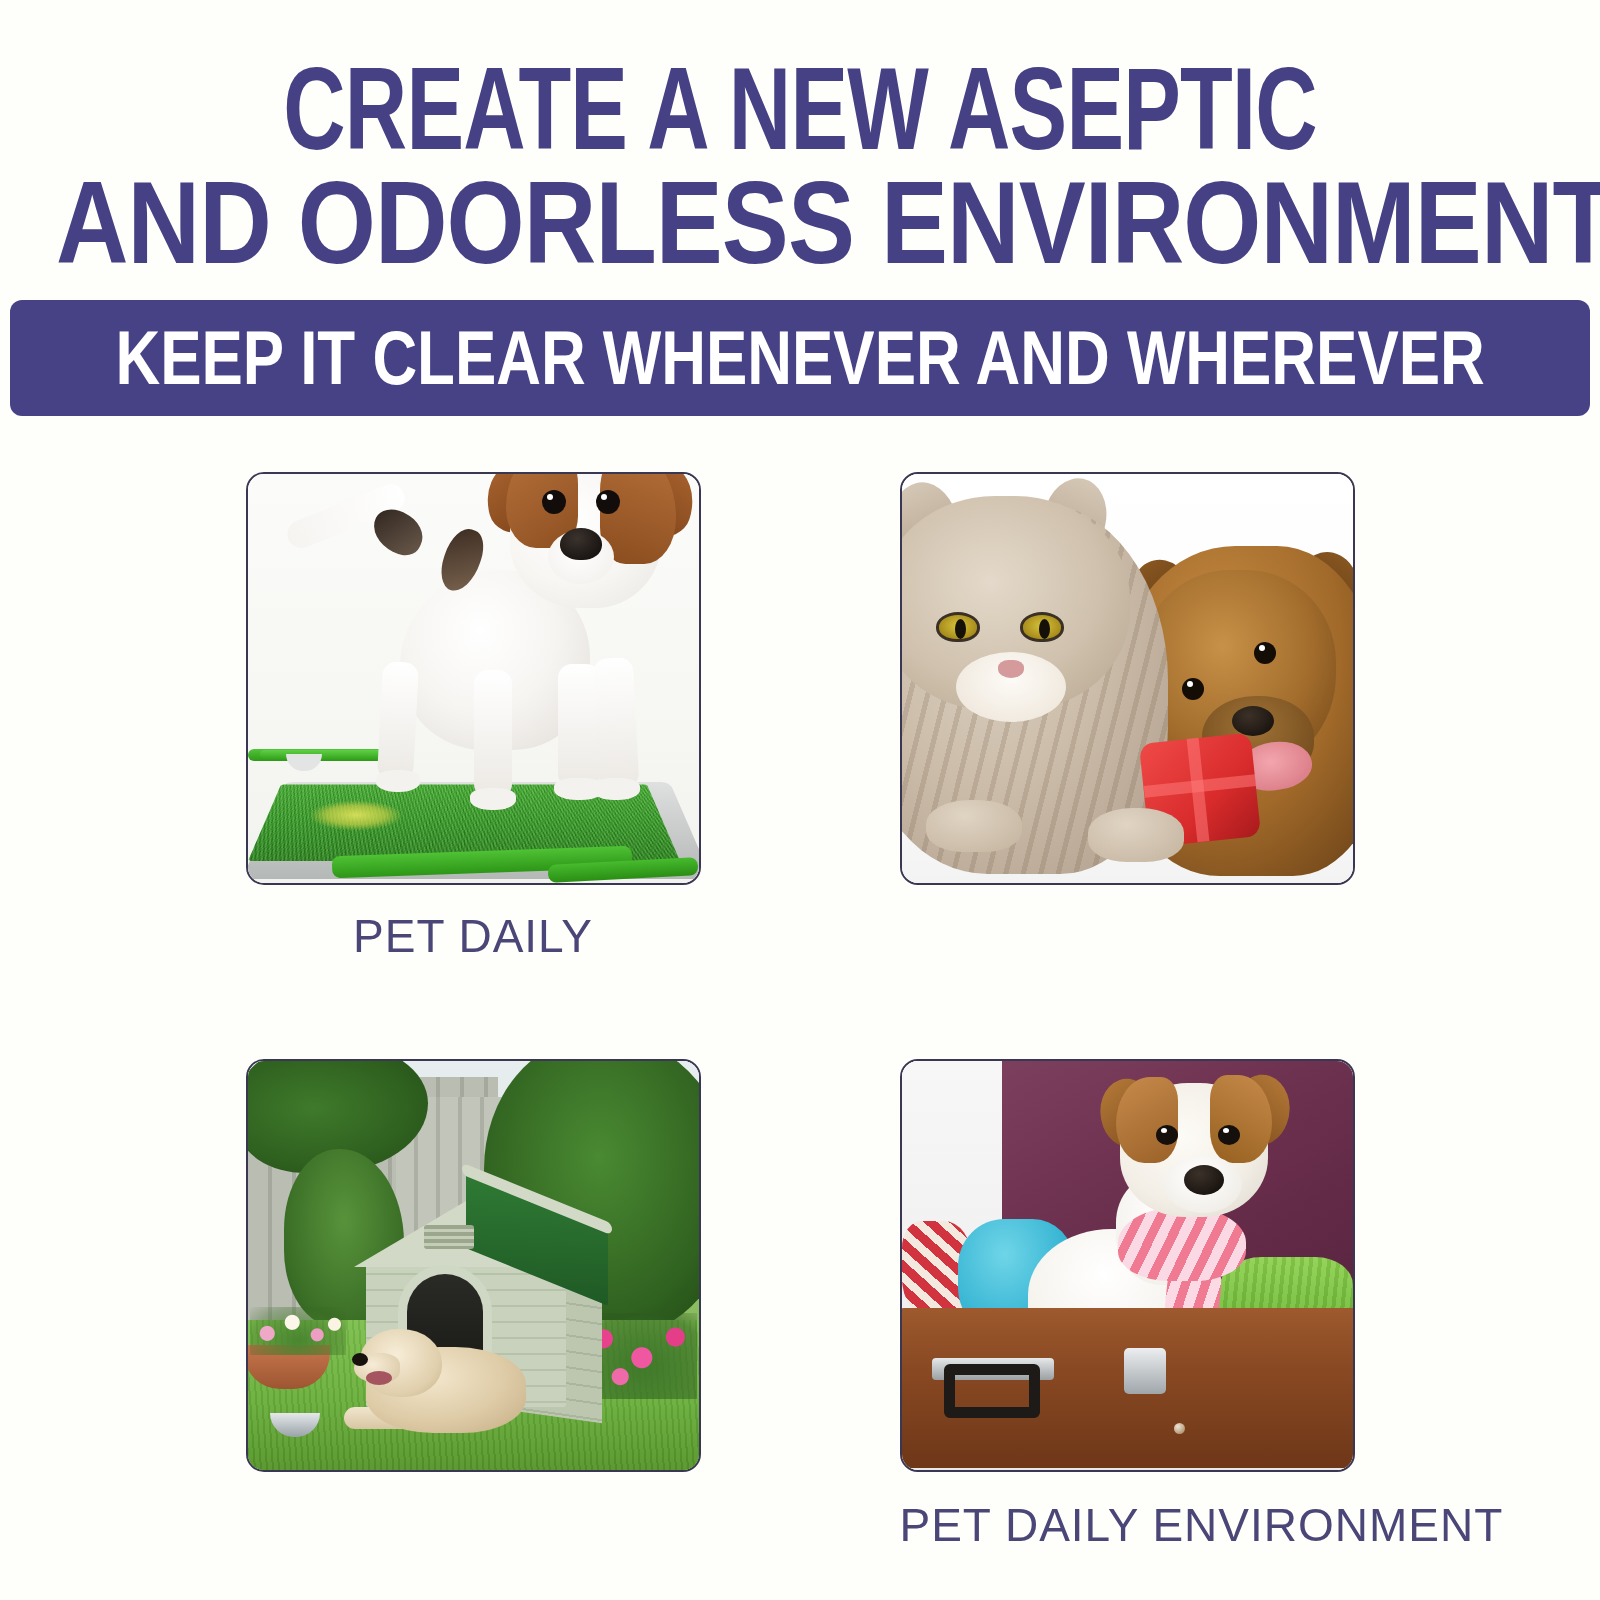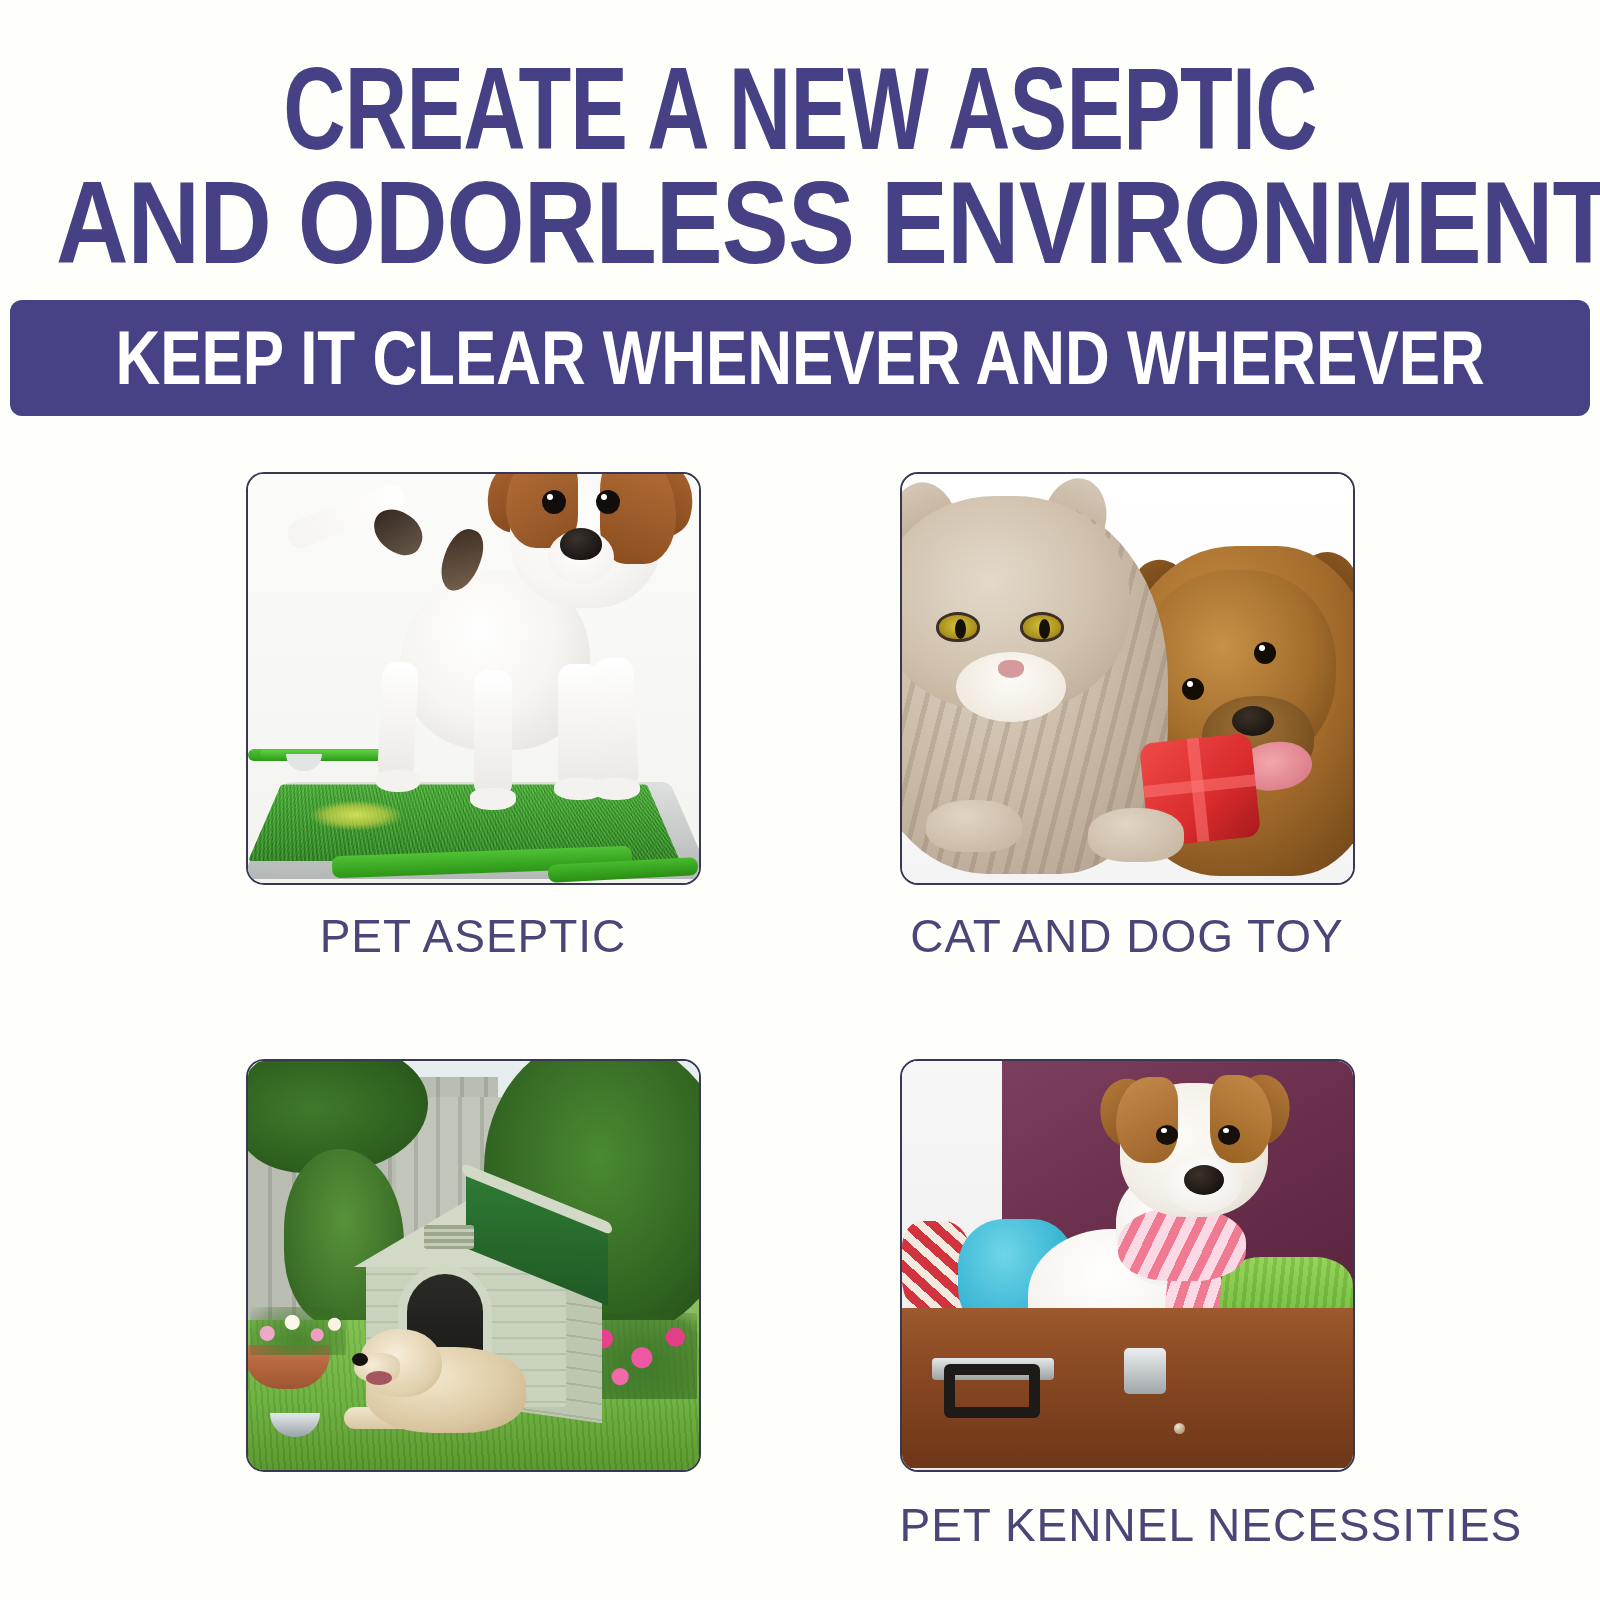--- a/index.html
+++ b/index.html
@@ -685,21 +685,21 @@
         <div class="head-brown-l"></div>
         <div class="head-brown-r"></div>
         <div class="eye-l"></div>
         <div class="eye-r"></div>
         <div class="snout"></div>
         <div class="nose"></div>
         <div class="rail-bot"></div>
         <div class="rail-bot2"></div>
       </div>
     </div>
-    <div class="caption">PET ASEPTIC</div>
+    <div class="caption">PET DAILY</div>
   </div>
 
   <div class="cell">
     <div class="card">
       <div class="photo p2">
         <div class="dog-ear-l"></div>
         <div class="dog-ear-r"></div>
         <div class="dog-body"></div>
         <div class="dog-head"></div>
         <div class="dog-muzzle"></div>
@@ -716,21 +716,20 @@
         <div class="cat-eye-r"></div>
         <div class="cat-muzzle"></div>
         <div class="cat-nose"></div>
         <div class="cat-paw-a"></div>
         <div class="toy"></div>
         <div class="toy-band-h"></div>
         <div class="toy-band-v"></div>
         <div class="cat-paw-b"></div>
       </div>
     </div>
-    <div class="caption">CAT AND DOG TOY</div>
   </div>
 
   <div class="cell row2">
     <div class="card">
       <div class="photo p3">
         <div class="sky"></div>
         <div class="fence"></div>
         <div class="fence2"></div>
         <div class="tree-a"></div>
         <div class="tree-b"></div>
@@ -784,16 +783,16 @@
         <div class="d4-paw-l"></div>
         <div class="d4-paw-r"></div>
         <div class="case-rim"></div>
         <div class="case-body"></div>
         <div class="handle-plate"></div>
         <div class="handle"></div>
         <div class="latch"></div>
         <div class="rivet"></div>
       </div>
     </div>
-    <div class="caption">PET KENNEL NECESSITIES</div>
+    <div class="caption">PET DAILY ENVIRONMENT</div>
   </div>
 
 </div>
 
 </body></html>

